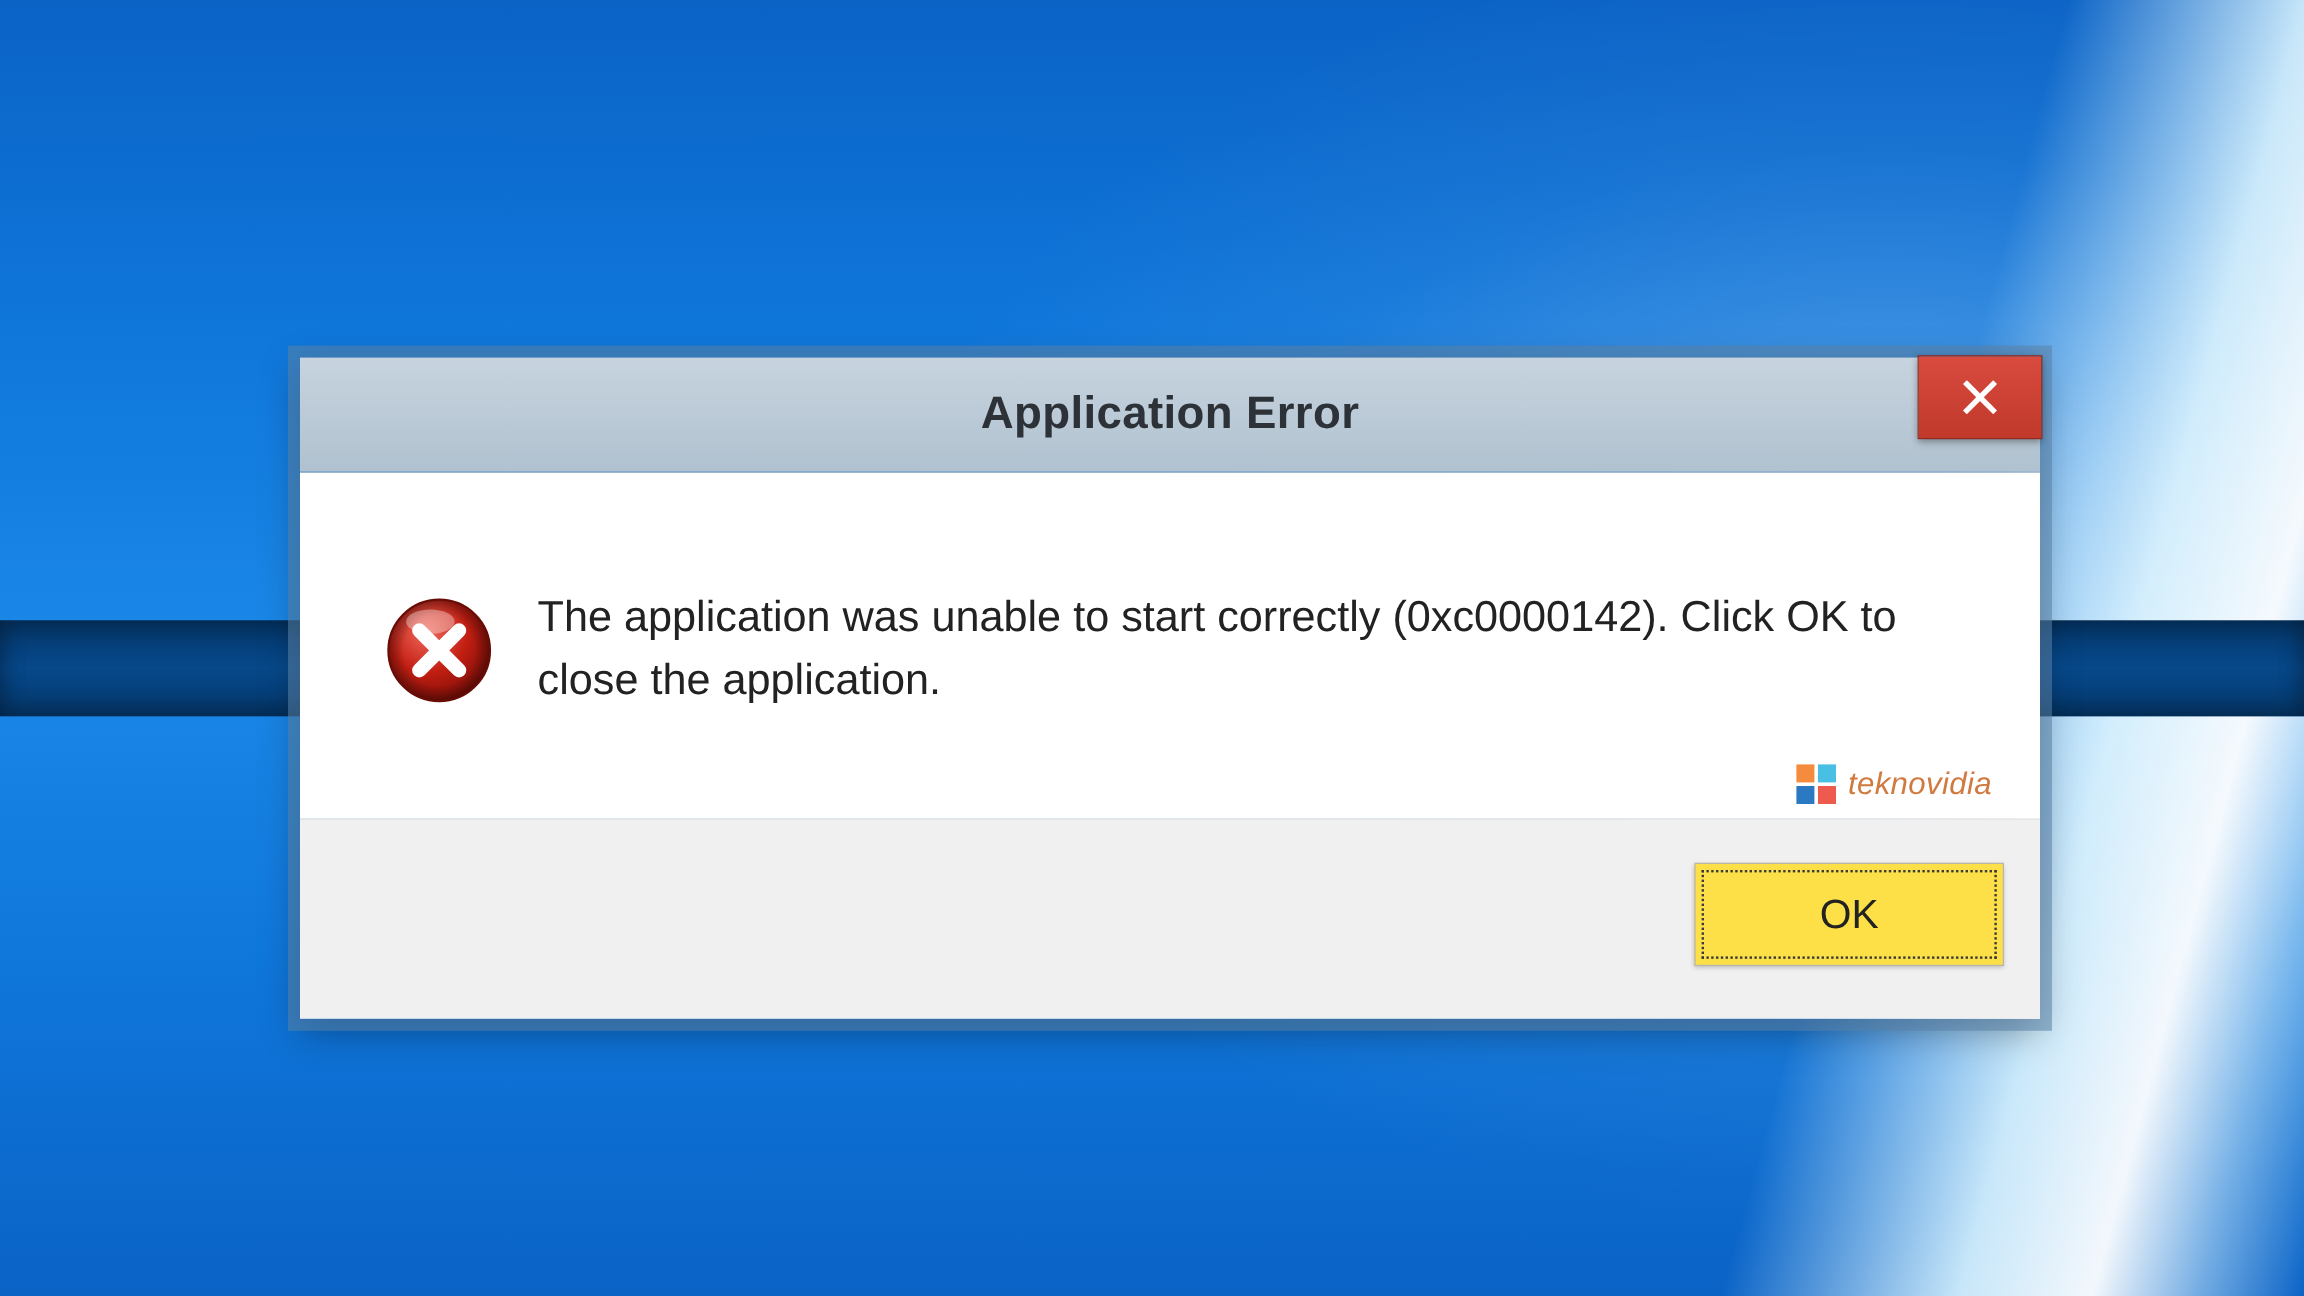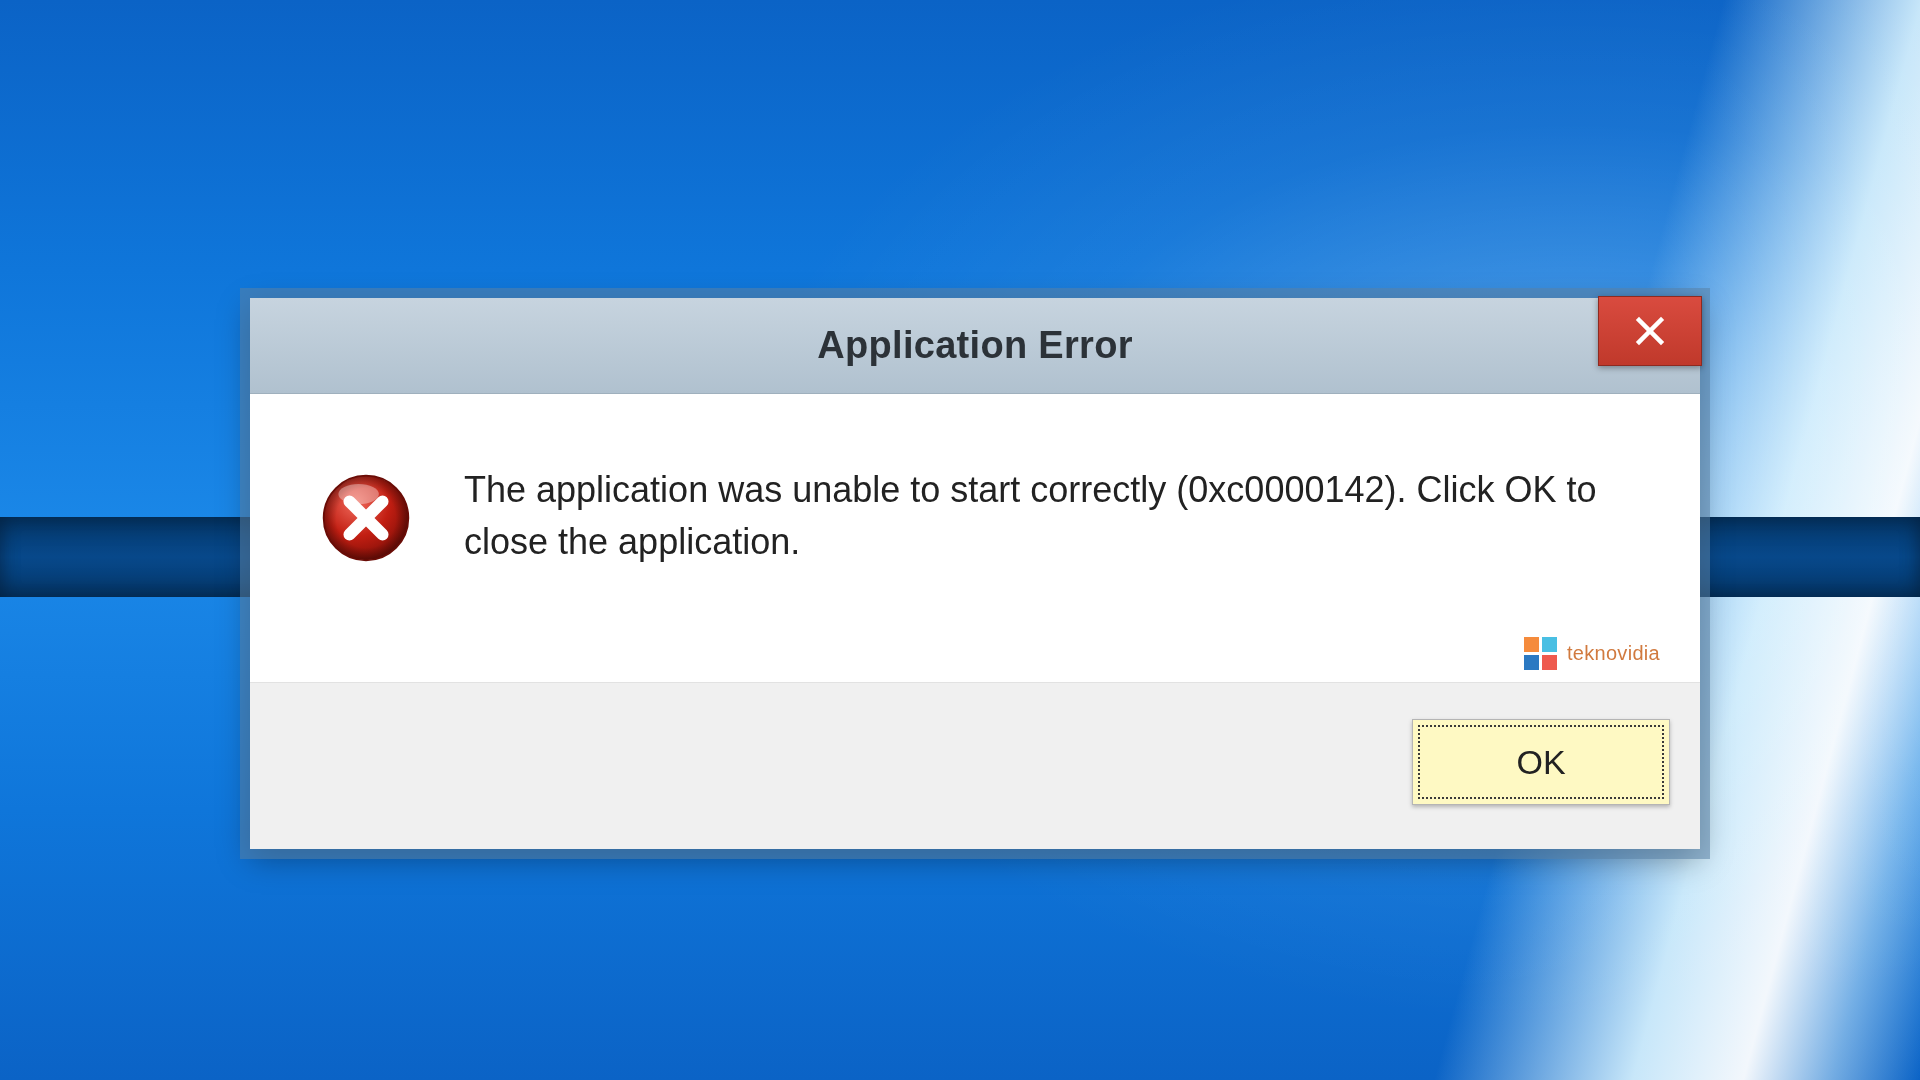--- a/index.html
+++ b/index.html
@@ -63,23 +63,23 @@
       display: flex;
       align-items: center;
       justify-content: center;
       cursor: default;
       box-shadow: 0 2px 6px rgba(0,0,0,0.35);
     }
     .close-btn svg { display: block; }
 
     .body-area {
       background: #ffffff;
-      padding: 70px 62px 26px 70px;
+      padding: 94px 62px 26px 70px;
       display: flex;
-      gap: 52px;
+      gap: 36px;
       align-items: flex-start;
       position: relative;
       min-height: 288px;
     }
 
     .err-icon { width: 92px; height: 92px; flex: 0 0 auto; margin-top: 8px; }
 
     .msg {
       flex: 1 1 auto;
       font-size: 36px;
@@ -90,37 +90,38 @@
     }
 
     .watermark {
       position: absolute;
       right: 40px;
       bottom: 12px;
       display: flex;
       align-items: center;
       gap: 10px;
       color: #d17a3f;
-      font-size: 20px;
+      font-size: 26px;
       letter-spacing: 0.3px;
+      font-style: italic;
     }
     .watermark .sq { width: 15px; height: 15px; }
 
     .button-bar {
       background: #f0f0f0;
       border-top: 1px solid #e2e2e2;
       padding: 36px 30px 44px;
       display: flex;
       justify-content: flex-end;
     }
 
     .ok-btn {
       width: 258px;
       height: 86px;
-      background: #fef9c3;
+      background: #fde047;
       border: 1px solid #b5b5b5;
       outline: 2px dotted #3a3a3a;
       outline-offset: -8px;
       font-size: 34px;
       color: #222;
       font-family: inherit;
       cursor: default;
       box-shadow: 0 2px 4px rgba(0,0,0,0.25);
     }
   </style>

